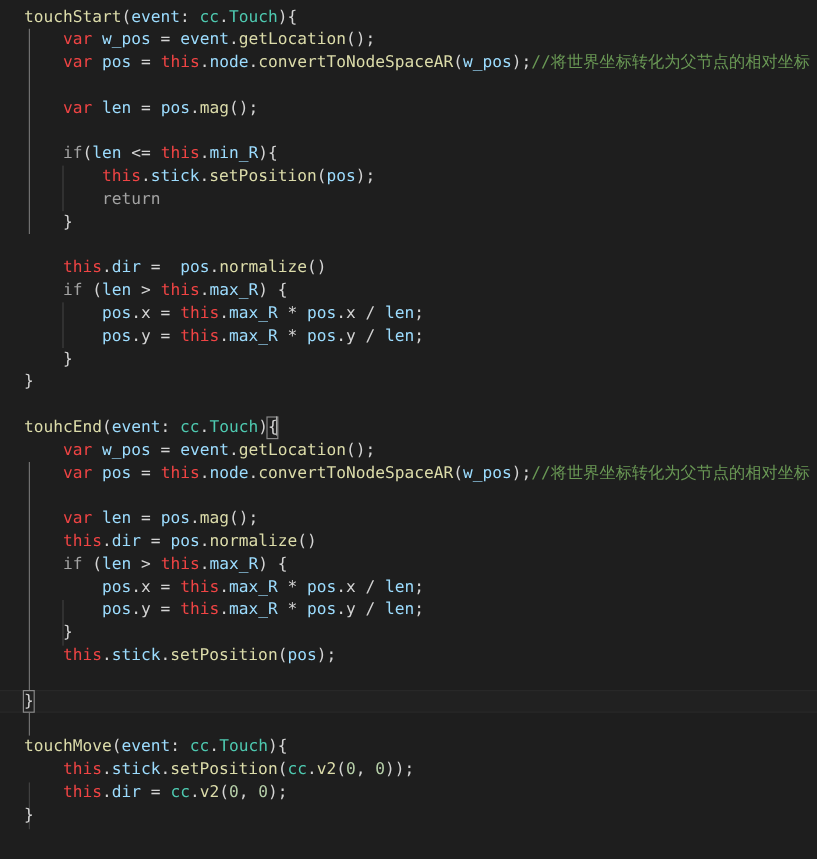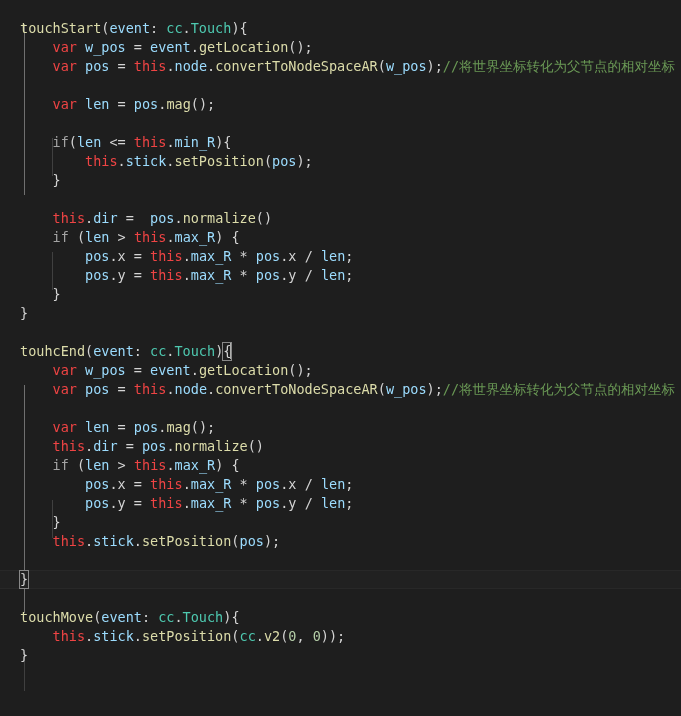--- a/index.html
+++ b/index.html
@@ -12,21 +12,21 @@
     height: 716px;
     overflow: hidden;
     font-family: "DejaVu Sans Mono", monospace;
   }
 
   #editor {
     position: relative;
     width: 681px;
     height: 576px;
     background: #1e1e1e;
-    padding-top: 19px;
+    padding-top: 5px;
     box-sizing: border-box;
   }
 
   .code-area {
     position: relative;
     z-index: 2;
   }
 
   .line {
     position: relative;
@@ -119,20 +119,21 @@
     <div class="line"> </div>
 
     <div class="line">    <span class="kw">var</span> <span class="var">len</span> <span class="op">=</span> <span class="var">pos</span><span class="punc">.</span><span class="fn">mag</span><span class="punc">();</span></div>
 
     <div class="line"> </div>
 
     <div class="line">    <span class="ctl">if</span><span class="punc">(</span><span class="var">len</span> <span class="op">&lt;=</span> <span class="kw">this</span><span class="punc">.</span><span class="var">min_R</span><span class="punc">){</span></div>
 
     <div class="line">        <span class="kw">this</span><span class="punc">.</span><span class="var">stick</span><span class="punc">.</span><span class="fn">setPosition</span><span class="punc">(</span><span class="var">pos</span><span class="punc">);</span></div>
 
+    <div class="line">        <span class="ctl">return</span></div>
 
     <div class="line">    <span class="punc">}</span></div>
 
     <div class="line"> </div>
 
     <div class="line">    <span class="kw">this</span><span class="punc">.</span><span class="var">dir</span> <span class="op">=</span>  <span class="var">pos</span><span class="punc">.</span><span class="fn">normalize</span><span class="punc">()</span></div>
 
     <div class="line">    <span class="ctl">if</span> <span class="punc">(</span><span class="var">len</span> <span class="op">&gt;</span> <span class="kw">this</span><span class="punc">.</span><span class="var">max_R</span><span class="punc">) {</span></div>
 
     <div class="line">        <span class="var">pos</span><span class="punc">.x</span> <span class="op">=</span> <span class="kw">this</span><span class="punc">.</span><span class="var">max_R</span> <span class="op">*</span> <span class="var">pos</span><span class="punc">.x</span> <span class="op">/</span> <span class="var">len</span><span class="punc">;</span></div>
@@ -171,17 +172,18 @@
     <div class="line"> </div>
 
     <div class="line active"><span class="punc bracket-match">}</span></div>
 
     <div class="line"> </div>
 
     <div class="line"><span class="fn">touchMove</span><span class="punc">(</span><span class="var">event</span><span class="punc">: </span><span class="type">cc</span><span class="punc">.</span><span class="type">Touch</span><span class="punc">){</span></div>
 
     <div class="line">    <span class="kw">this</span><span class="punc">.</span><span class="var">stick</span><span class="punc">.</span><span class="fn">setPosition</span><span class="punc">(</span><span class="type">cc</span><span class="punc">.</span><span class="fn">v2</span><span class="punc">(</span><span class="num">0</span><span class="punc">, </span><span class="num">0</span><span class="punc">));</span></div>
 
+    <div class="line">    <span class="kw">this</span><span class="punc">.</span><span class="var">dir</span> <span class="op">=</span> <span class="type">cc</span><span class="punc">.</span><span class="fn">v2</span><span class="punc">(</span><span class="num">0</span><span class="punc">, </span><span class="num">0</span><span class="punc">);</span></div>
 
     <div class="line"><span class="punc">}</span></div>
 
   </div>
 </div>
 
 </body></html>

